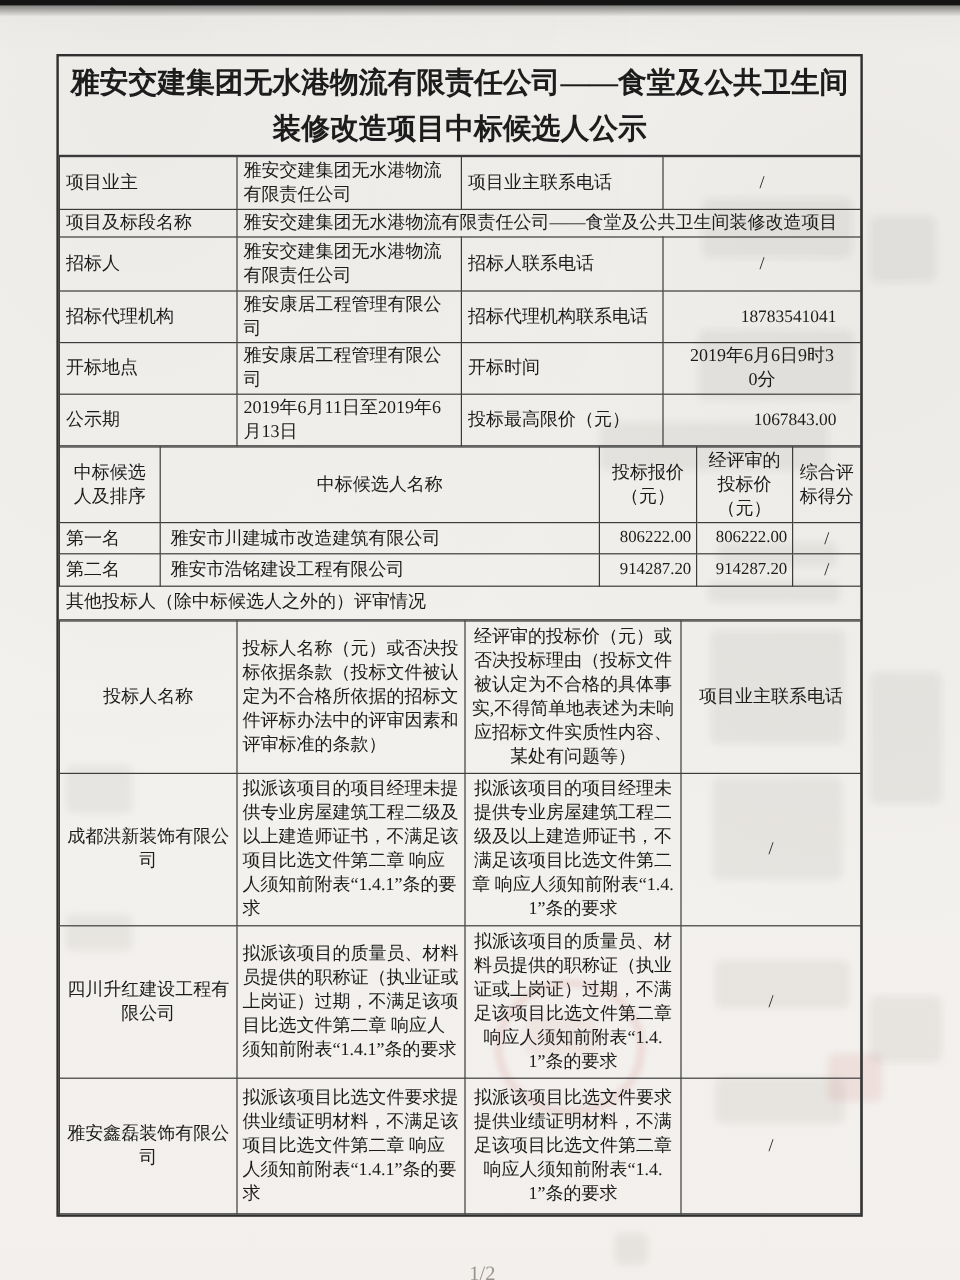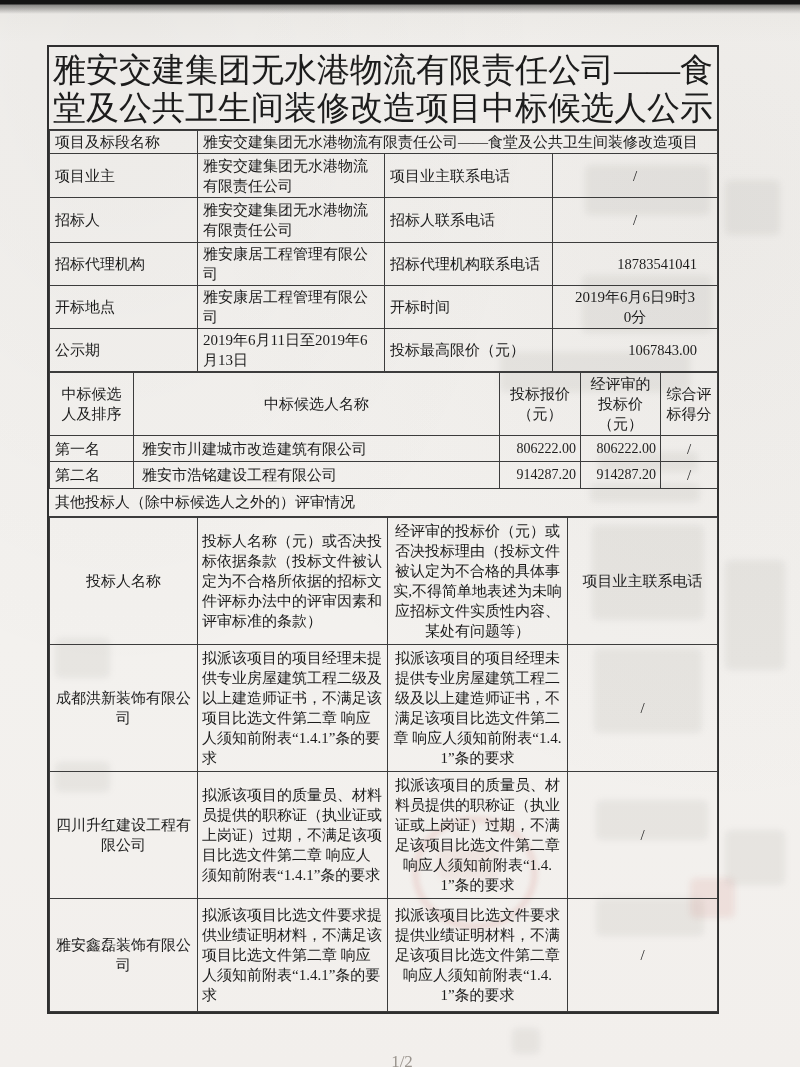--- a/index.html
+++ b/index.html
@@ -32,21 +32,21 @@
   .seal-inner{
     position:absolute;left:438px;top:846px;width:60px;height:34px;
     background:rgba(196,82,74,.07);filter:blur(3px);z-index:1;border-radius:8px;
   }
   .doc{
     position:absolute;left:47px;top:45px;width:668px;
     border:2px solid #2f2f2f;z-index:2;background:transparent;
   }
   .title{
     height:78px;padding-top:4px;
-    font-size:33px;font-weight:normal;line-height:38px;text-align:center;
+    font-size:24px;font-weight:bold;line-height:38px;text-align:center;
     border-bottom:1px solid #383838;
   }
   table{border-collapse:collapse;width:100%;table-layout:fixed;}
   td{
     border:1px solid #3c3c3c;font-size:15px;line-height:20px;
     padding:1px 5px;vertical-align:middle;overflow:hidden;
     word-break:break-all;
   }
   
   .info td.lbl{text-align:left;}
@@ -108,29 +108,29 @@
     <div class="title">雅安交建集团无水港物流有限责任公司——食堂及公共卫生间装修改造项目中标候选人公示</div>
 
     <table class="info">
       <colgroup>
           <col style="width:148px">
           <col style="width:187px">
           <col style="width:168px">
           <col style="width:165px">
         </colgroup>
       <tbody>
-          <tr style="height:20px">
-        <td class="lbl">项目及标段名称</td>
-        <td class="val" colspan="3">雅安交建集团无水港物流有限责任公司——食堂及公共卫生间装修改造项目</td>
-      </tr>
-      <tr style="height:44px">
+          <tr style="height:44px">
         <td class="lbl">项目业主</td>
         <td class="val">雅安交建集团无水港物流有限责任公司</td>
         <td class="lbl">项目业主联系电话</td>
         <td class="ctr">/</td>
+      </tr>
+      <tr style="height:20px">
+        <td class="lbl">项目及标段名称</td>
+        <td class="val" colspan="3">雅安交建集团无水港物流有限责任公司——食堂及公共卫生间装修改造项目</td>
       </tr>
       <tr style="height:45px">
         <td class="lbl">招标人</td>
         <td class="val">雅安交建集团无水港物流有限责任公司</td>
         <td class="lbl">招标人联系电话</td>
         <td class="ctr">/</td>
       </tr>
       <tr style="height:27px">
         <td class="lbl">招标代理机构</td>
         <td class="val">雅安康居工程管理有限公司</td>

